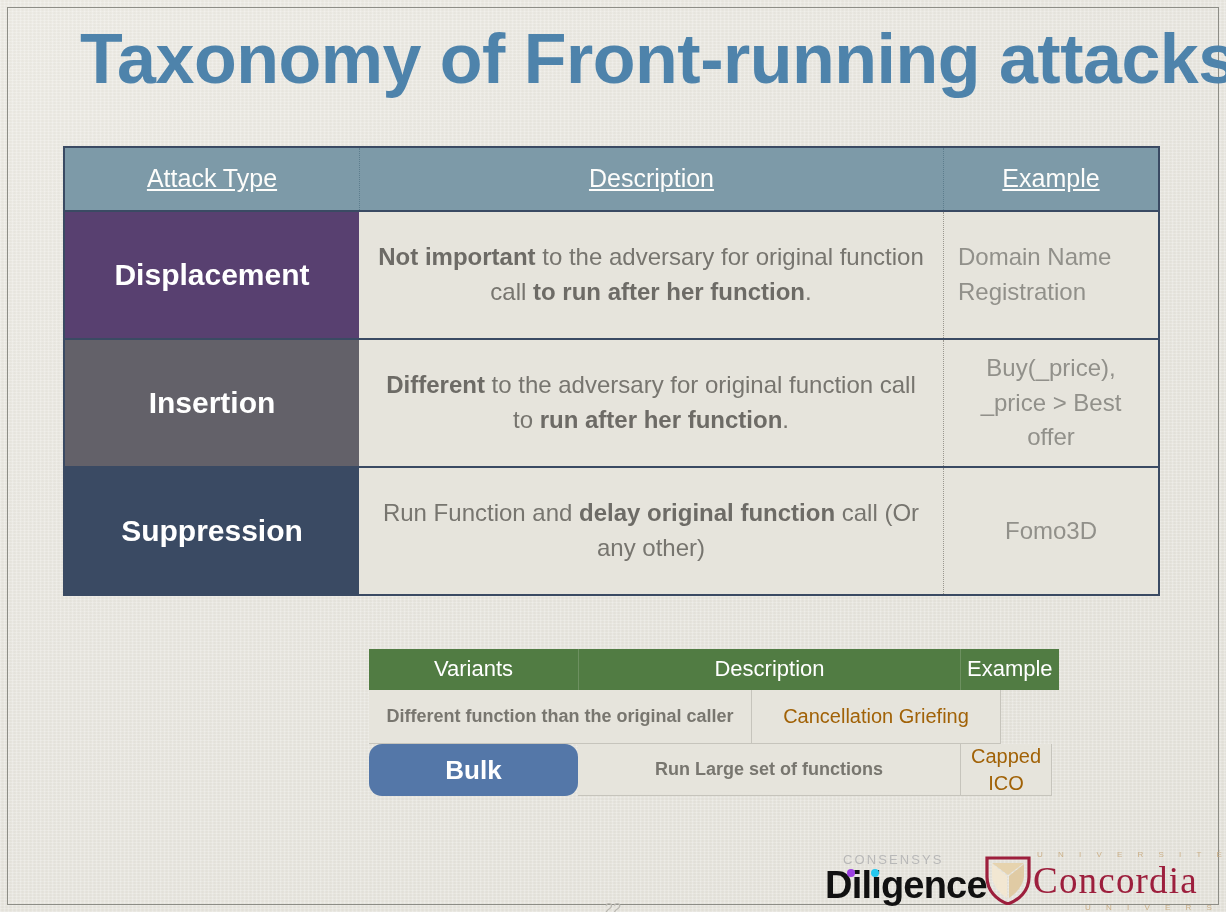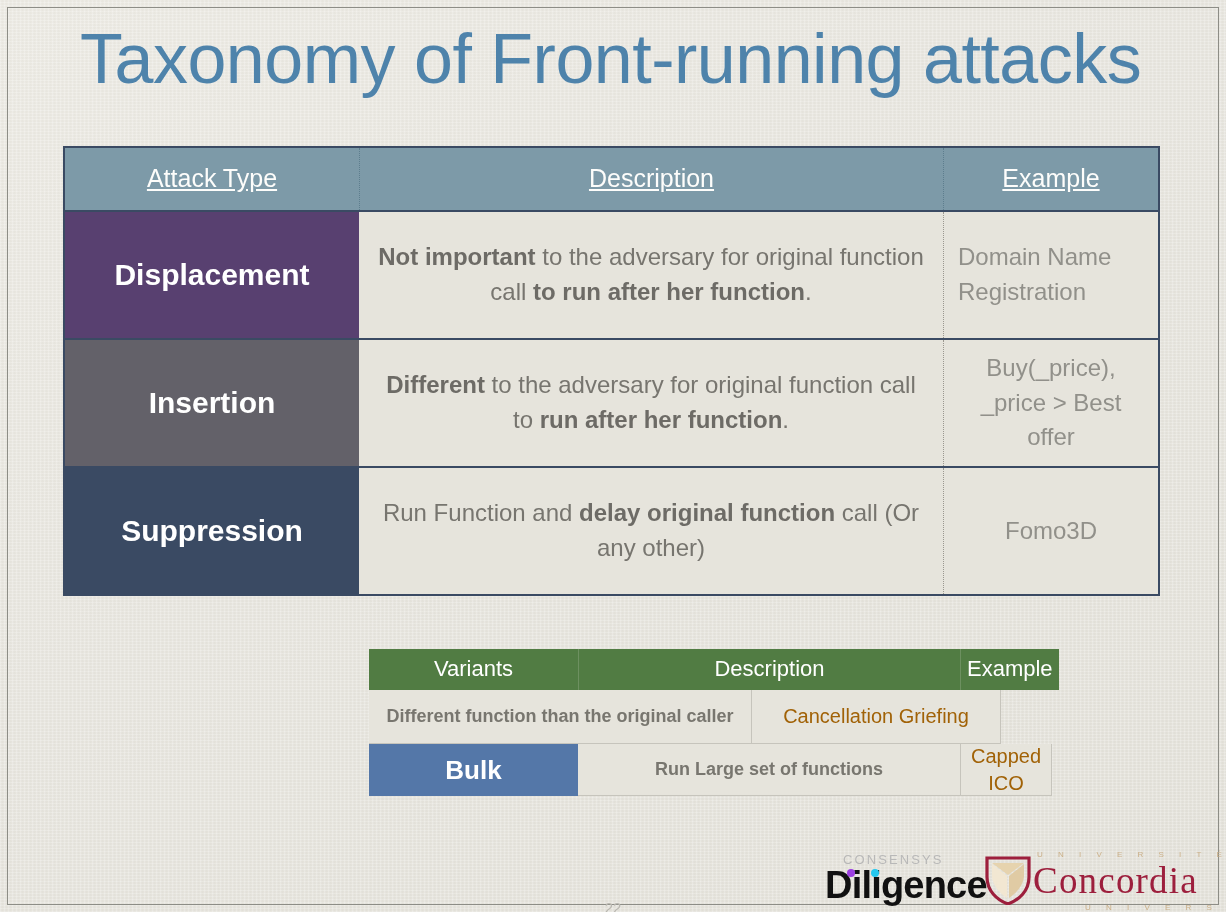--- a/index.html
+++ b/index.html
@@ -36,21 +36,21 @@
   }
 
   
   #title {
     position: absolute;
     left: 80px;
     top: 24px;
     width: 1080px;
     font-size: 70px;
     line-height: 1.02;
-    font-weight: 400;
+    font-weight: 700;
     color: #4e83ab;
     letter-spacing: -0.5px;
     white-space: nowrap;
   }
 
   
   #main-table {
     position: absolute;
     left: 63px;
     top: 146px;
@@ -288,21 +288,21 @@
       <div class="vt-c2">Description</div>
       <div class="vt-c3">Example</div>
     </div>
 
     <div class="row body-row r-asym">
       <div class="vt-c2">Different function than the original caller</div>
       <div class="vt-c3">Cancellation Griefing</div>
     </div>
 
     <div class="row body-row r-bulk">
-      <div class="vt-c1" style="background: rgb(84, 119, 168);">Bulk</div>
+      <div class="vt-c1" style="background: rgb(84, 119, 168); border-radius: 13px;">Bulk</div>
       <div class="vt-c2">Run Large set of functions</div>
       <div class="vt-c3">Capped ICO</div>
     </div>
   </div>
 
   <div id="logos">
 
     <div id="diligence-logo">
       <div id="consensys-word">CONSENSYS</div>
       <div id="diligence-word">Diligence</div>

